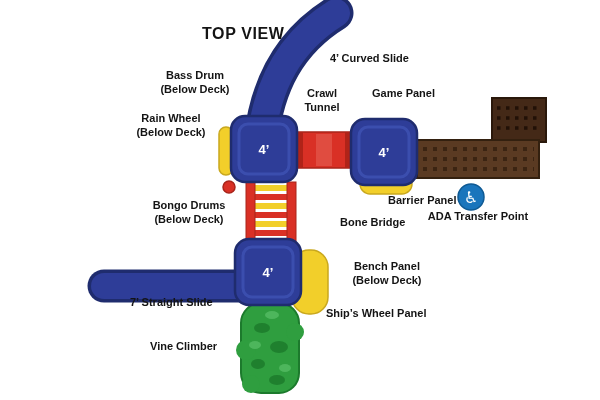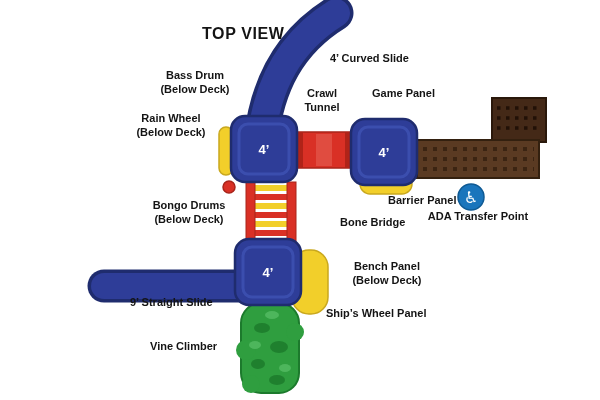--- a/index.html
+++ b/index.html
@@ -112,21 +112,21 @@
 
   <div class="label" style="left:355px;top:194px;margin-left:33px;">Barrier Panel</div>
 
   <div class="label center" style="left:140px;top:199px;width:98px;">Bongo Drums
 (Below Deck)</div>
 
   <div class="label" style="left:300px;top:216px;padding-left:40px;">Bone Bridge</div>
 
   <div class="label center" style="left:413px;top:210px;width:130px;">ADA Transfer Point</div>
 
-  <div class="label" style="left:130px;top:296px;">9’ Straight Slide</div>
+  <div class="label" style="left:130px;top:296px;">7’ Straight Slide</div>
 
   <div class="label center" style="left:341px;top:252px;width:92px;margin-top:8px;">Bench Panel
 (Below Deck)</div>
 
   <div class="label" style="left:326px;top:307px;">Ship’s Wheel Panel</div>
 
   <div class="label" style="left:150px;top:340px;">Vine Climber</div>
 
 </div>
 

